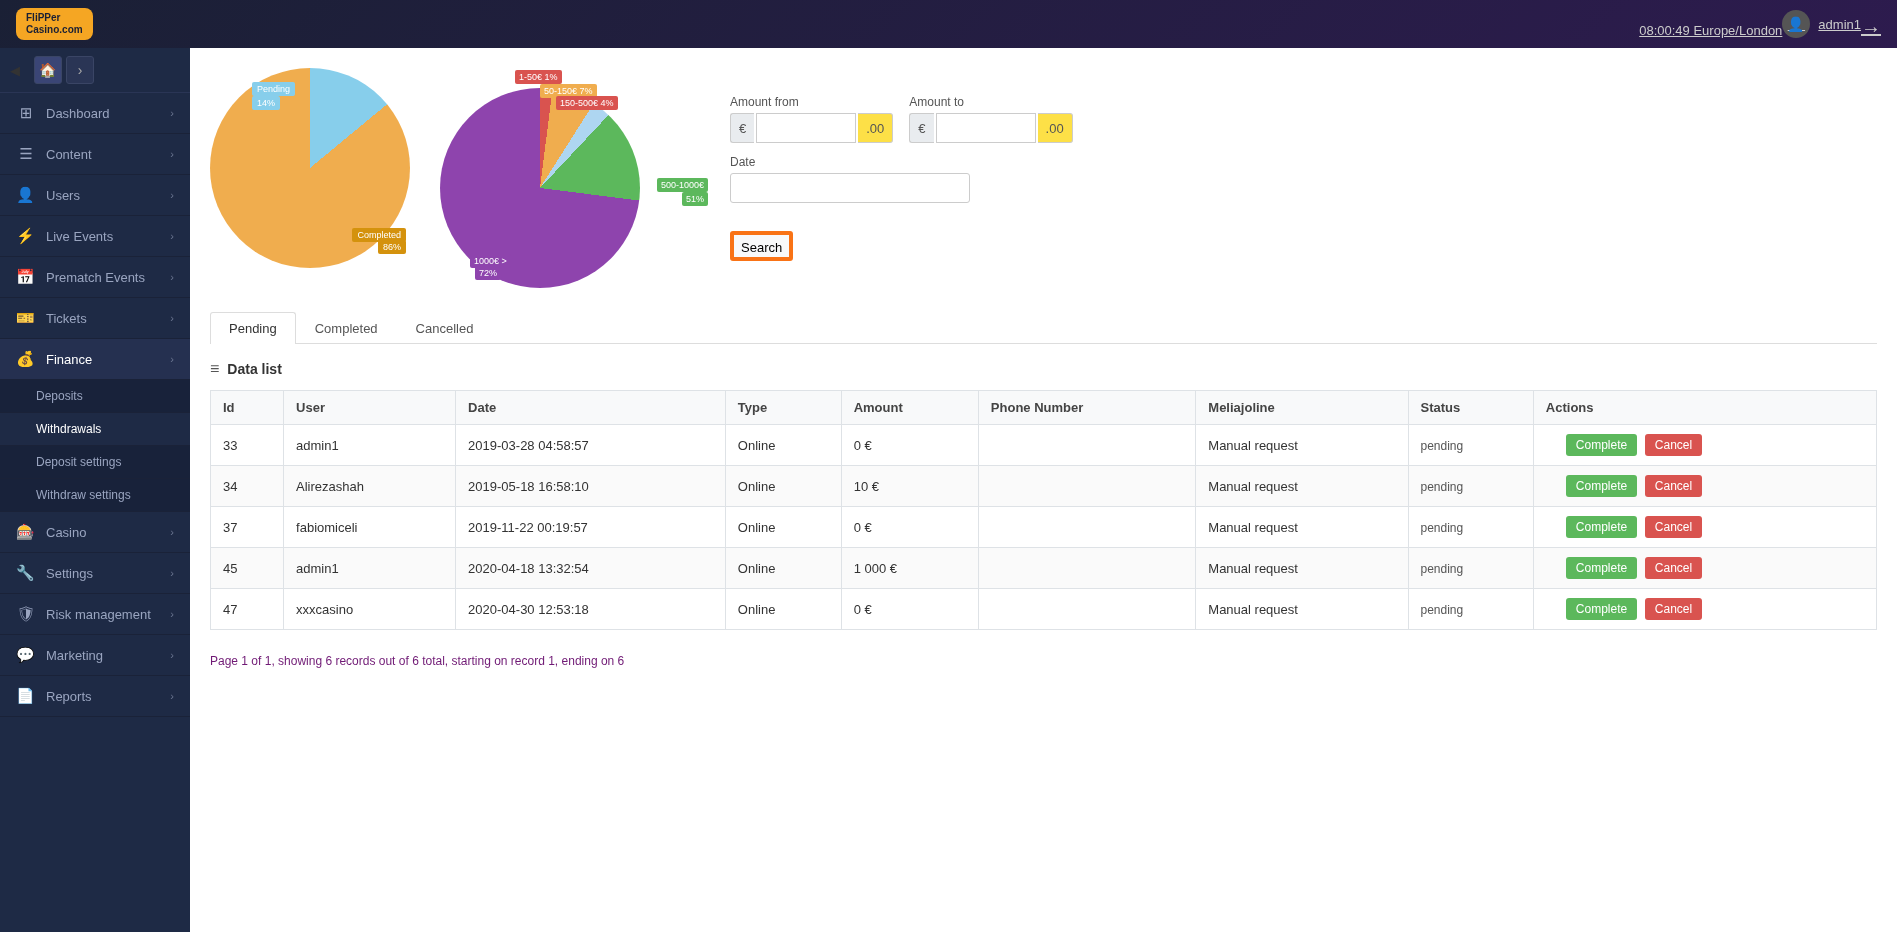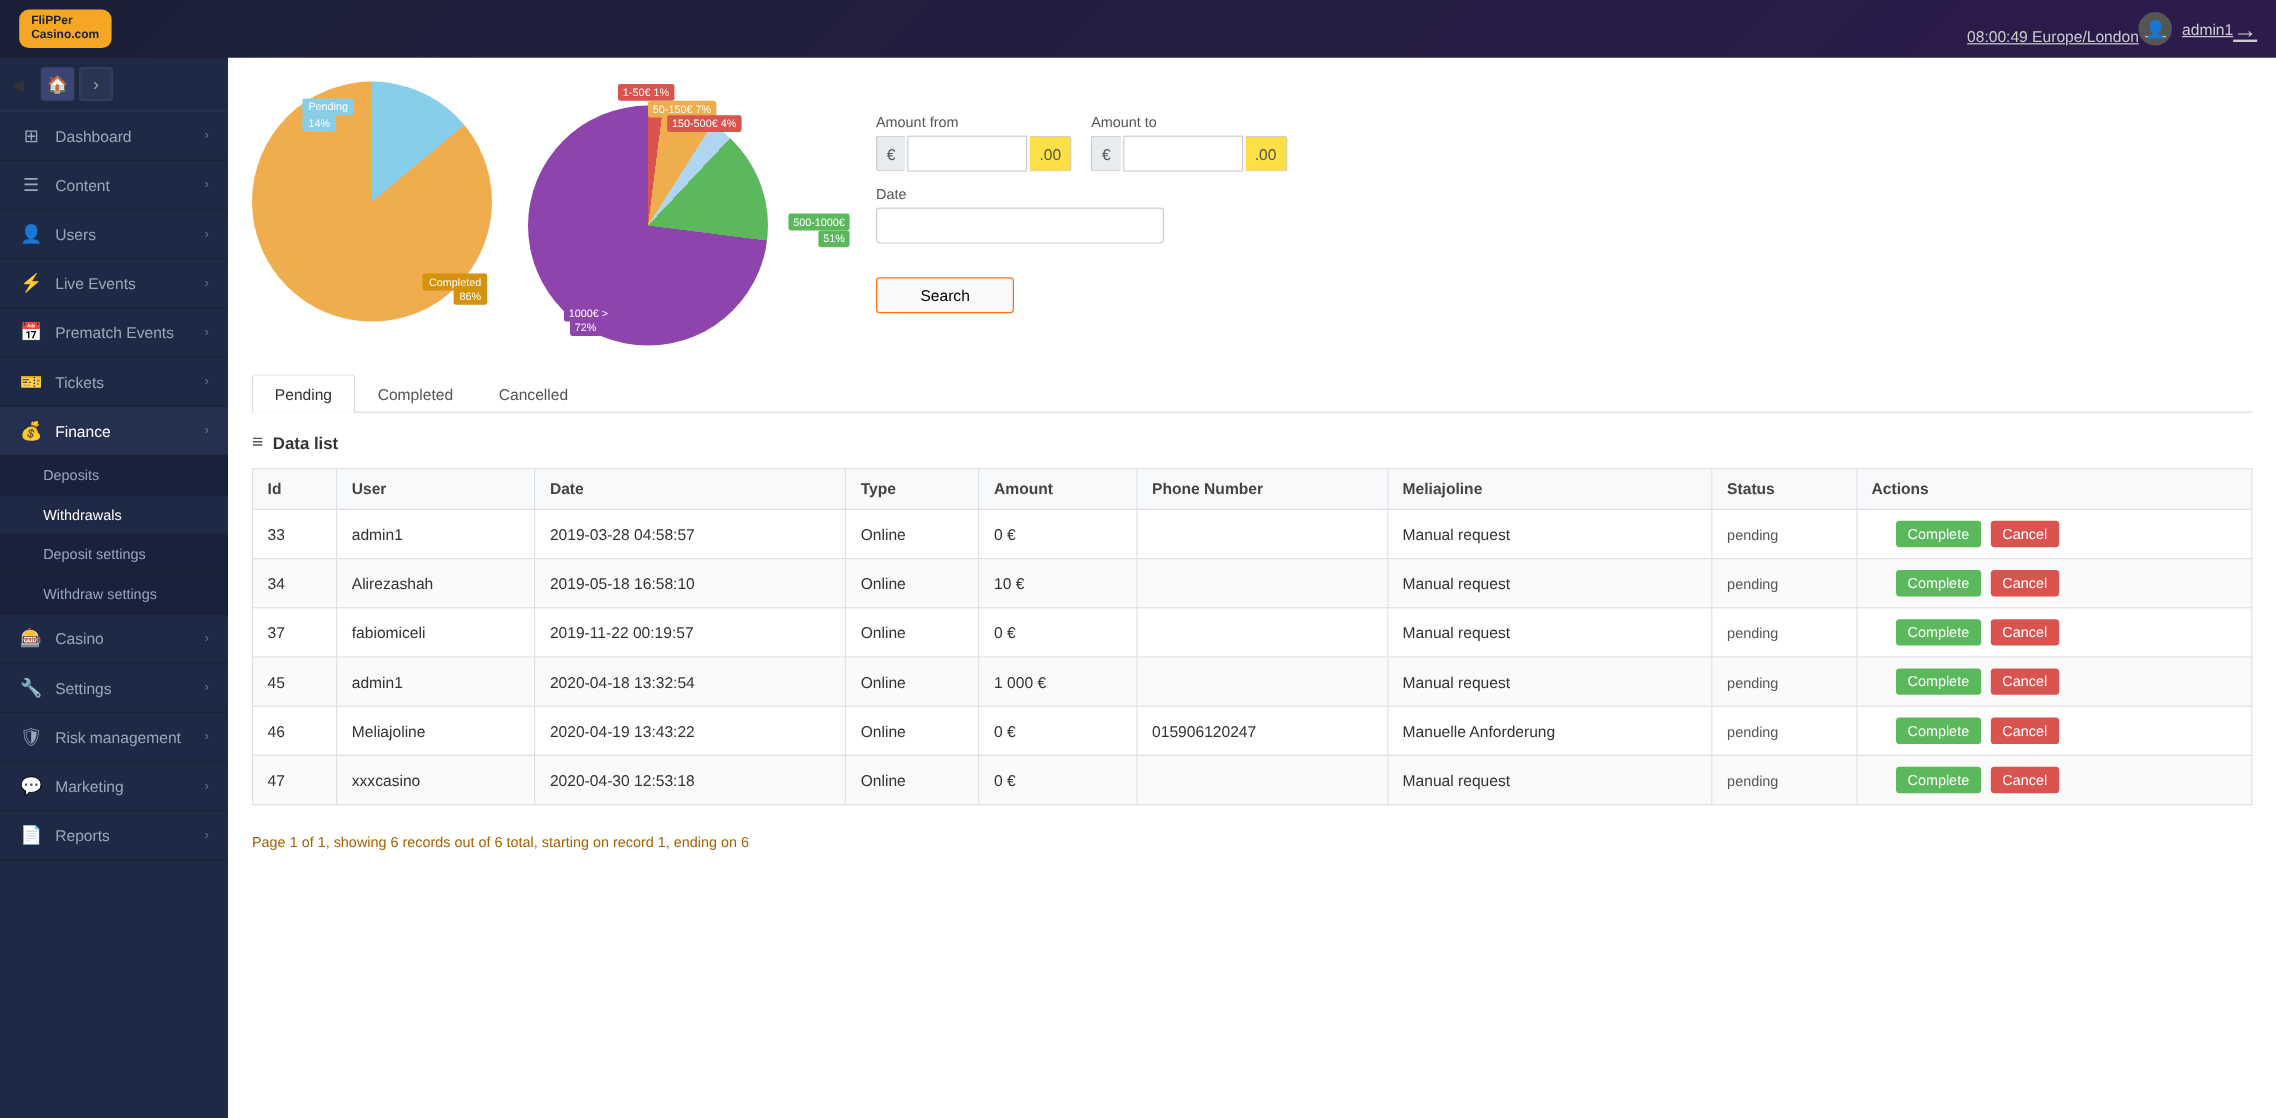--- a/index.html
+++ b/index.html
@@ -150,22 +150,22 @@
     .date-input {
       border: 1px solid #ccc;
       padding: 5px 6px;
       font-size: 13px;
       height: 30px;
       width: 240px;
       border-radius: 3px;
     }
     .search-btn {
       background: #f8f9fa;
-      border: 1px solid #f97316;
-      padding: 5px 36px;
+      border: 4px solid #f97316;
+      padding: 5px 7px;
       font-size: 13px;
       cursor: pointer;
       border-radius: 3px;
       height: 30px;
       align-self: flex-end;
       margin-top: 8px;
     }
 
     
     .tabs-bar {
@@ -243,21 +243,21 @@
     }
     .btn-cancel {
       background: #d9534f;
       color: #fff;
     }
 
     
     .pagination-info {
       margin-top: 16px;
       font-size: 12px;
-      color: #a16207;
+      color: #701a75;
       padding: 8px 0;
     }
 
     
     .sidebar-top {
       display: flex;
       align-items: center;
       padding: 8px 10px;
       gap: 6px;
       border-bottom: 1px solid #2a3555;
@@ -559,34 +559,20 @@
       <td>1 000 €</td>
       <td></td>
       <td>Manual request</td>
       <td><span class="status-badge">pending</span></td>
       <td>
         <button class="action-btn btn-complete">Complete</button>
         <button class="action-btn btn-cancel">Cancel</button>
       </td>
     </tr>
             <tr>
-      <td>46</td>
-      <td>Meliajoline</td>
-      <td>2020-04-19 13:43:22</td>
-      <td>Online</td>
-      <td>0 €</td>
-      <td>015906120247</td>
-      <td>Manuelle Anforderung</td>
-      <td><span class="status-badge">pending</span></td>
-      <td>
-        <button class="action-btn btn-complete">Complete</button>
-        <button class="action-btn btn-cancel">Cancel</button>
-      </td>
-    </tr>
-            <tr>
       <td>47</td>
       <td>xxxcasino</td>
       <td>2020-04-30 12:53:18</td>
       <td>Online</td>
       <td>0 €</td>
       <td></td>
       <td>Manual request</td>
       <td><span class="status-badge">pending</span></td>
       <td>
         <button class="action-btn btn-complete">Complete</button>

